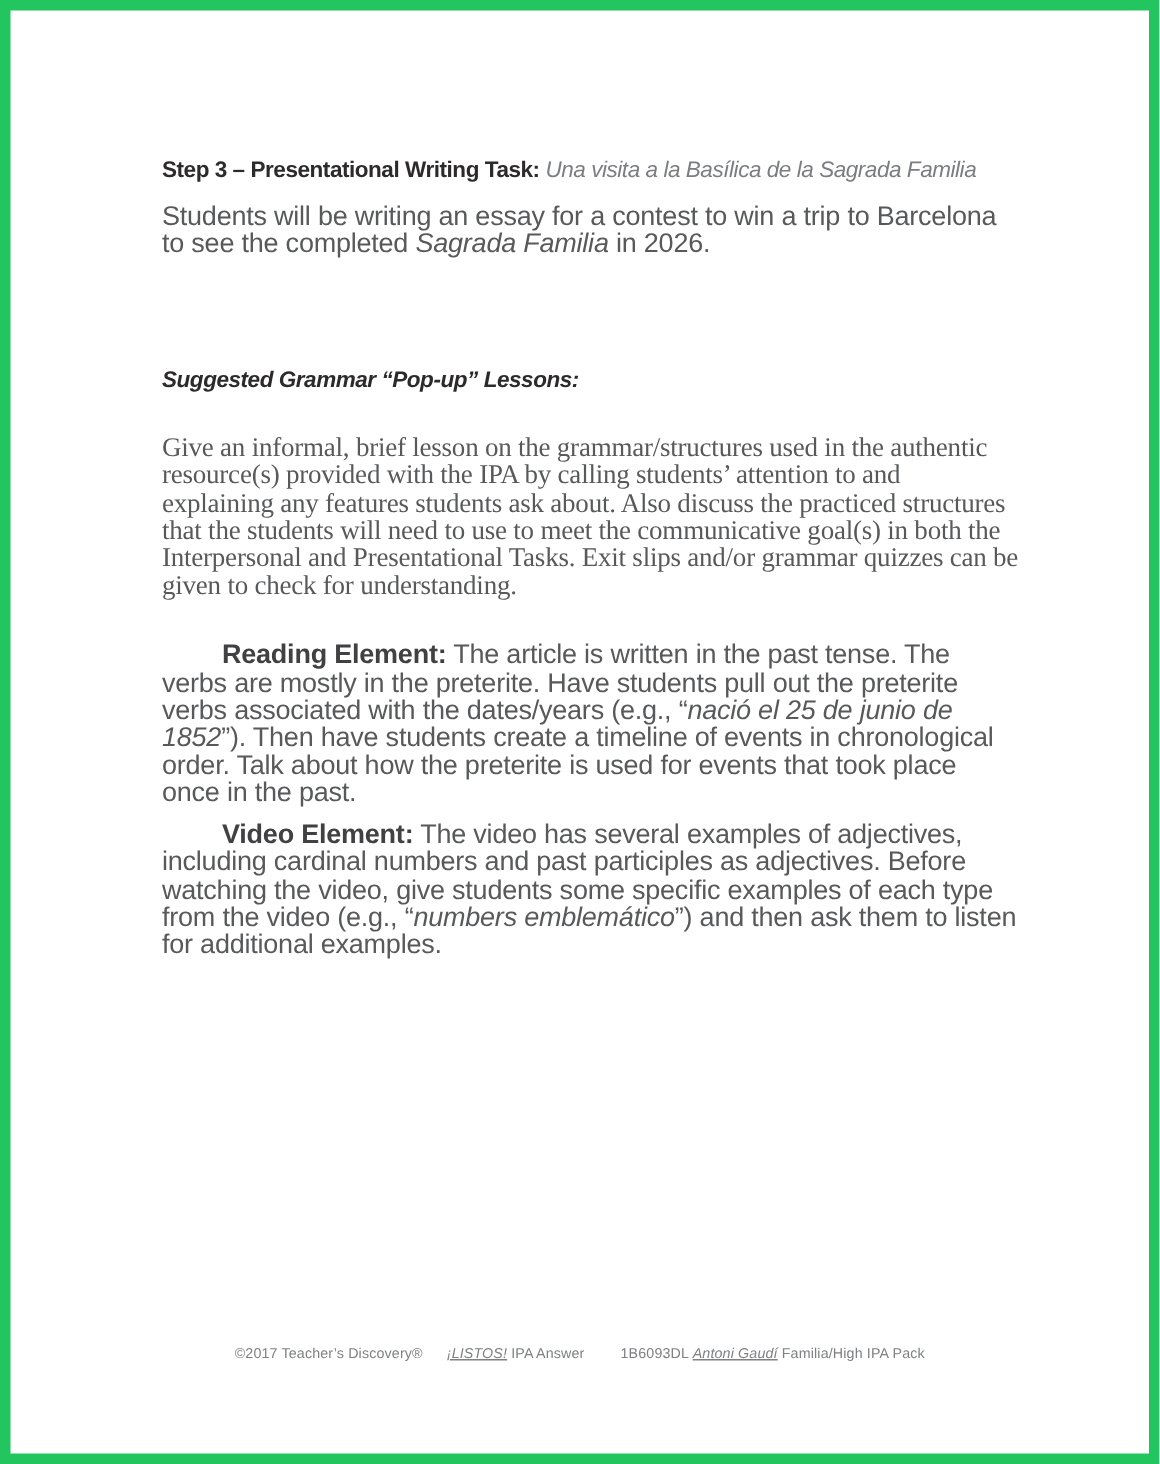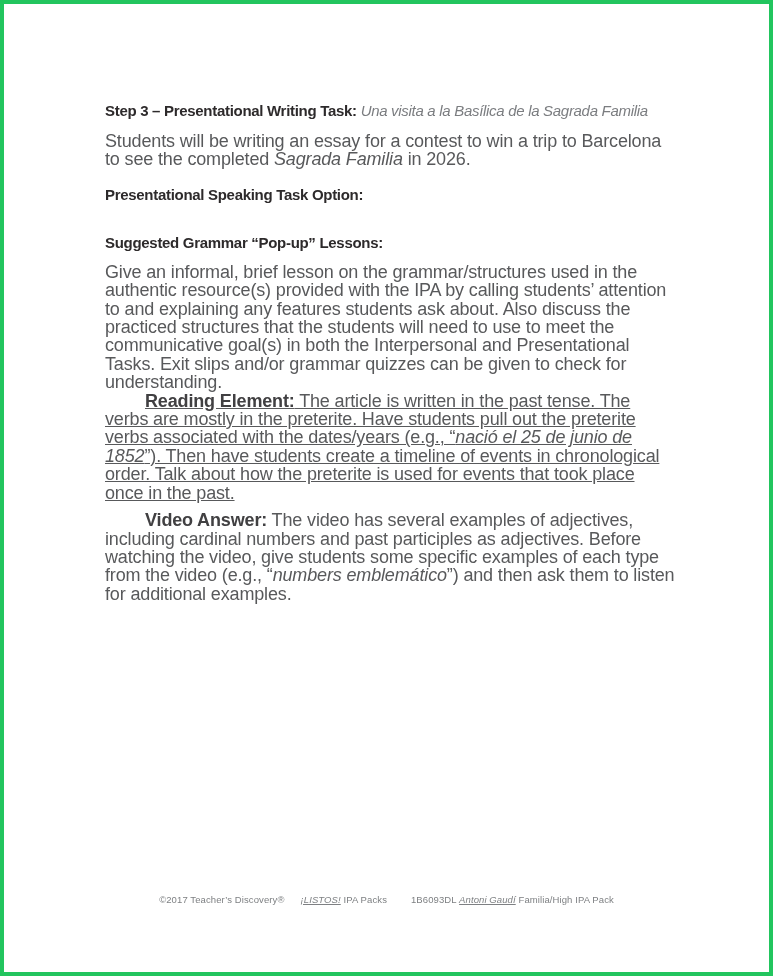--- a/index.html
+++ b/index.html
@@ -2,21 +2,21 @@
 <html><head>
 <meta charset="utf-8">
 <style>
   * { margin: 0; padding: 0; box-sizing: border-box; }
   html, body { background: #ffffff; }
   .page {
     position: relative;
     width: 773px;
     height: 976px;
     background: #ffffff;
-    border: 4px solid #22c55e;
+    border: 7px solid #22c55e;
     font-family: "Liberation Sans", sans-serif;
     overflow: hidden;
   }
   .content {
     position: absolute;
     top: 97px;
     left: 101px;
     width: 571px;
   }
   h2.heading {
@@ -38,23 +38,23 @@
     color: #58595b;
     letter-spacing: -0.15px;
   }
   p.body em { font-style: italic; }
   p.body strong { font-weight: bold; color: #414042; }
   .indent { text-indent: 40px; }
   
   .m-p1      { margin-top: 11px; }
   .m-h2      { margin-top: 16px; }
   .m-p2      { margin-top: 17px; }
-  .m-h3      { margin-top: 28px; }
-  .m-p3      { margin-top: 10px; }
-  .m-reading { margin-top: 0; text-decoration: underline; }
+  .m-h3      { margin-top: 72px; font-style: italic; }
+  .m-p3      { margin-top: 25px; font-family: Liberation Serif, serif; }
+  .m-reading { margin-top: 28px; }
   .m-video   { margin-top: 9px;  }
   .m-novice  { margin-top: 37px; }
   .footer {
     position: absolute;
     left: 0;
     right: 0;
     top: 890px;
     display: flex;
     justify-content: center;
     align-items: baseline;
@@ -71,34 +71,33 @@
 </head>
 <body>
 
 <div class="page">
   <div class="content">
 
     <h2 class="heading"><span>Step 3 – Presentational Writing Task: </span><span class="heading-italic">Una visita a la Basílica de la Sagrada Familia</span></h2>
 
     <p class="body m-p1"><span>Students will be writing an essay for a contest to win a trip to Barcelona to see the completed </span><em>Sagrada Familia</em><span> in 2026.</span></p>
 
-    <h2 class="heading m-h2">Presentational Speaking Task Option:</h2>
 
 
     <h2 class="heading m-h3">Suggested Grammar “Pop-up” Lessons:</h2>
 
     <p class="body m-p3">Give an informal, brief lesson on the grammar/structures used in the authentic resource(s) provided with the IPA by calling students’ attention to and explaining any features students ask about. Also discuss the practiced structures that the students will need to use to meet the communicative goal(s) in both the Interpersonal and Presentational Tasks. Exit slips and/or grammar quizzes can be given to check for understanding.</p>
 
     <p class="body indent m-reading"><strong>Reading Element:</strong><span> The article is written in the past tense. The verbs are mostly in the preterite. Have students pull out the preterite verbs associated with the dates/years (e.g., “</span><em>nació el 25 de junio de 1852</em><span>”). Then have students create a timeline of events in chronological order. Talk about how the preterite is used for events that took place once in the past.</span></p>
 
-    <p class="body indent m-video"><strong>Video Answer:</strong><span> The video has several examples of adjectives, including cardinal numbers and past participles as adjectives. Before watching the video, give students some specific examples of each type from the video (e.g., “</span><em>numbers emblemático</em><span>”) and then ask them to listen for additional examples.</span></p>
+    <p class="body indent m-video"><strong>Video Element:</strong><span> The video has several examples of adjectives, including cardinal numbers and past participles as adjectives. Before watching the video, give students some specific examples of each type from the video (e.g., “</span><em>numbers emblemático</em><span>”) and then ask them to listen for additional examples.</span></p>
 
 
   </div>
 
   <div class="footer">
     <span class="seg">©2017 Teacher’s Discovery®</span>
     <span class="gap-sm"></span>
-    <span class="seg"><em>¡LISTOS!</em><span> IPA Packs</span></span>
+    <span class="seg"><em>¡LISTOS!</em><span> IPA Answer</span></span>
     <span class="gap-lg"></span>
     <span class="seg"><span>1B6093DL </span><em>Antoni Gaudí</em><span> Familia/High IPA Pack</span></span>
   </div>
 </div>
 
 </body></html>

